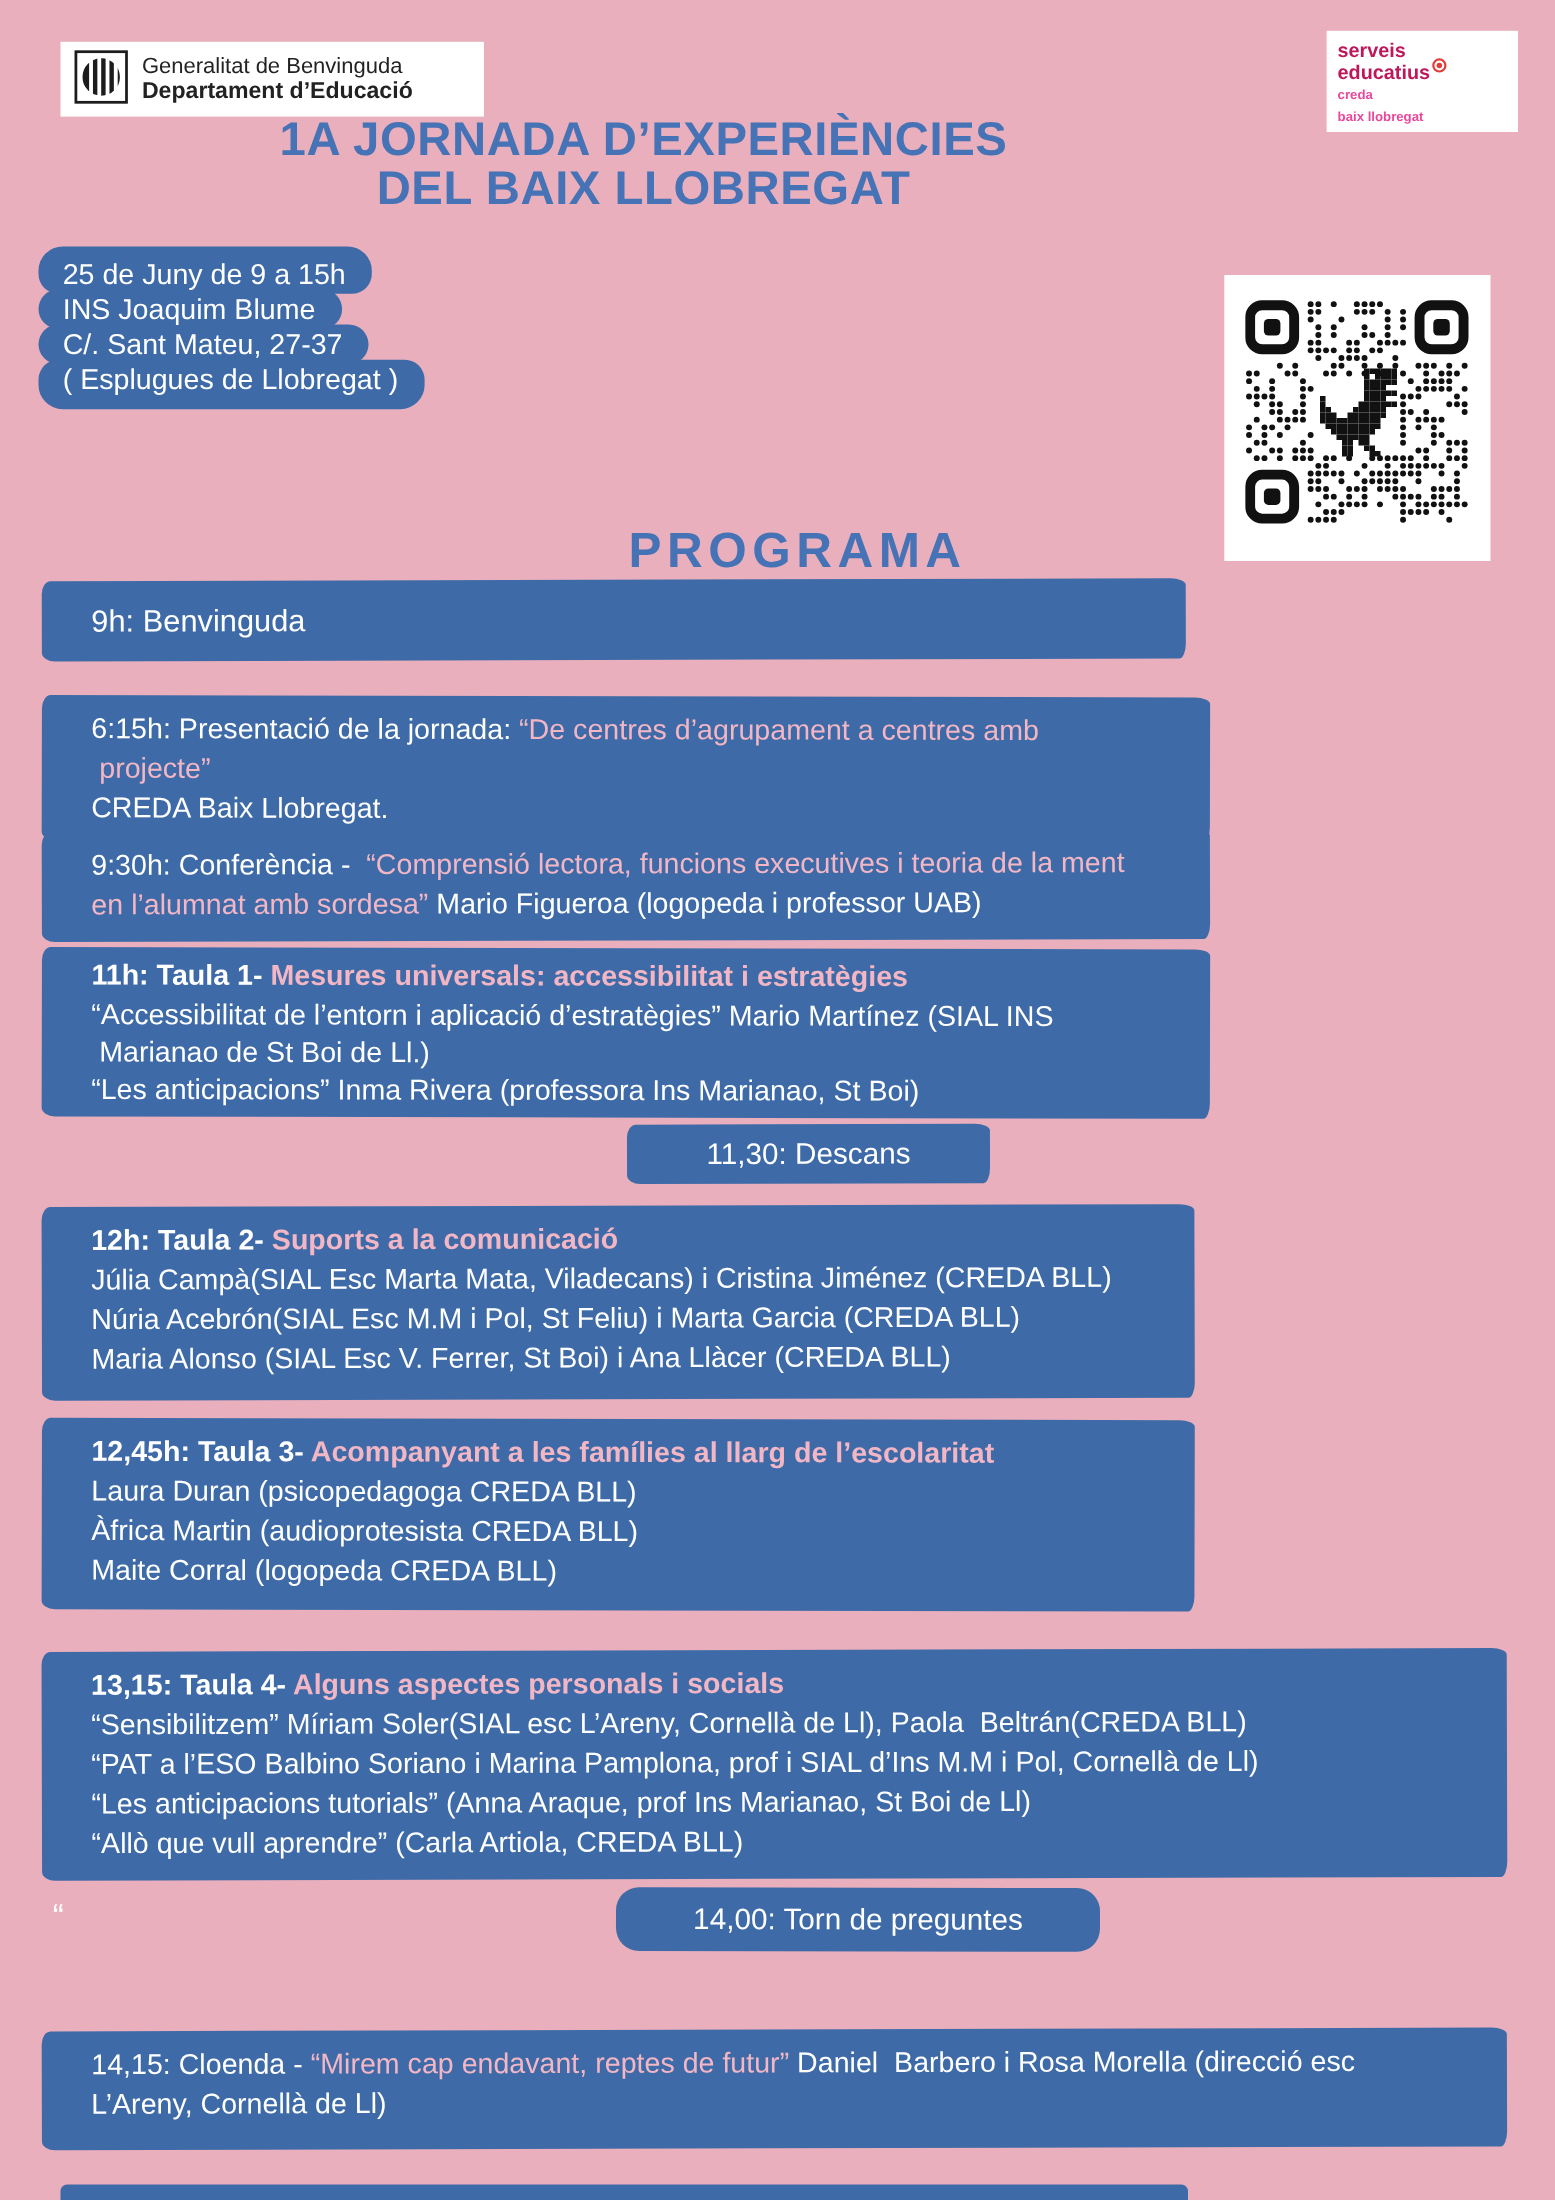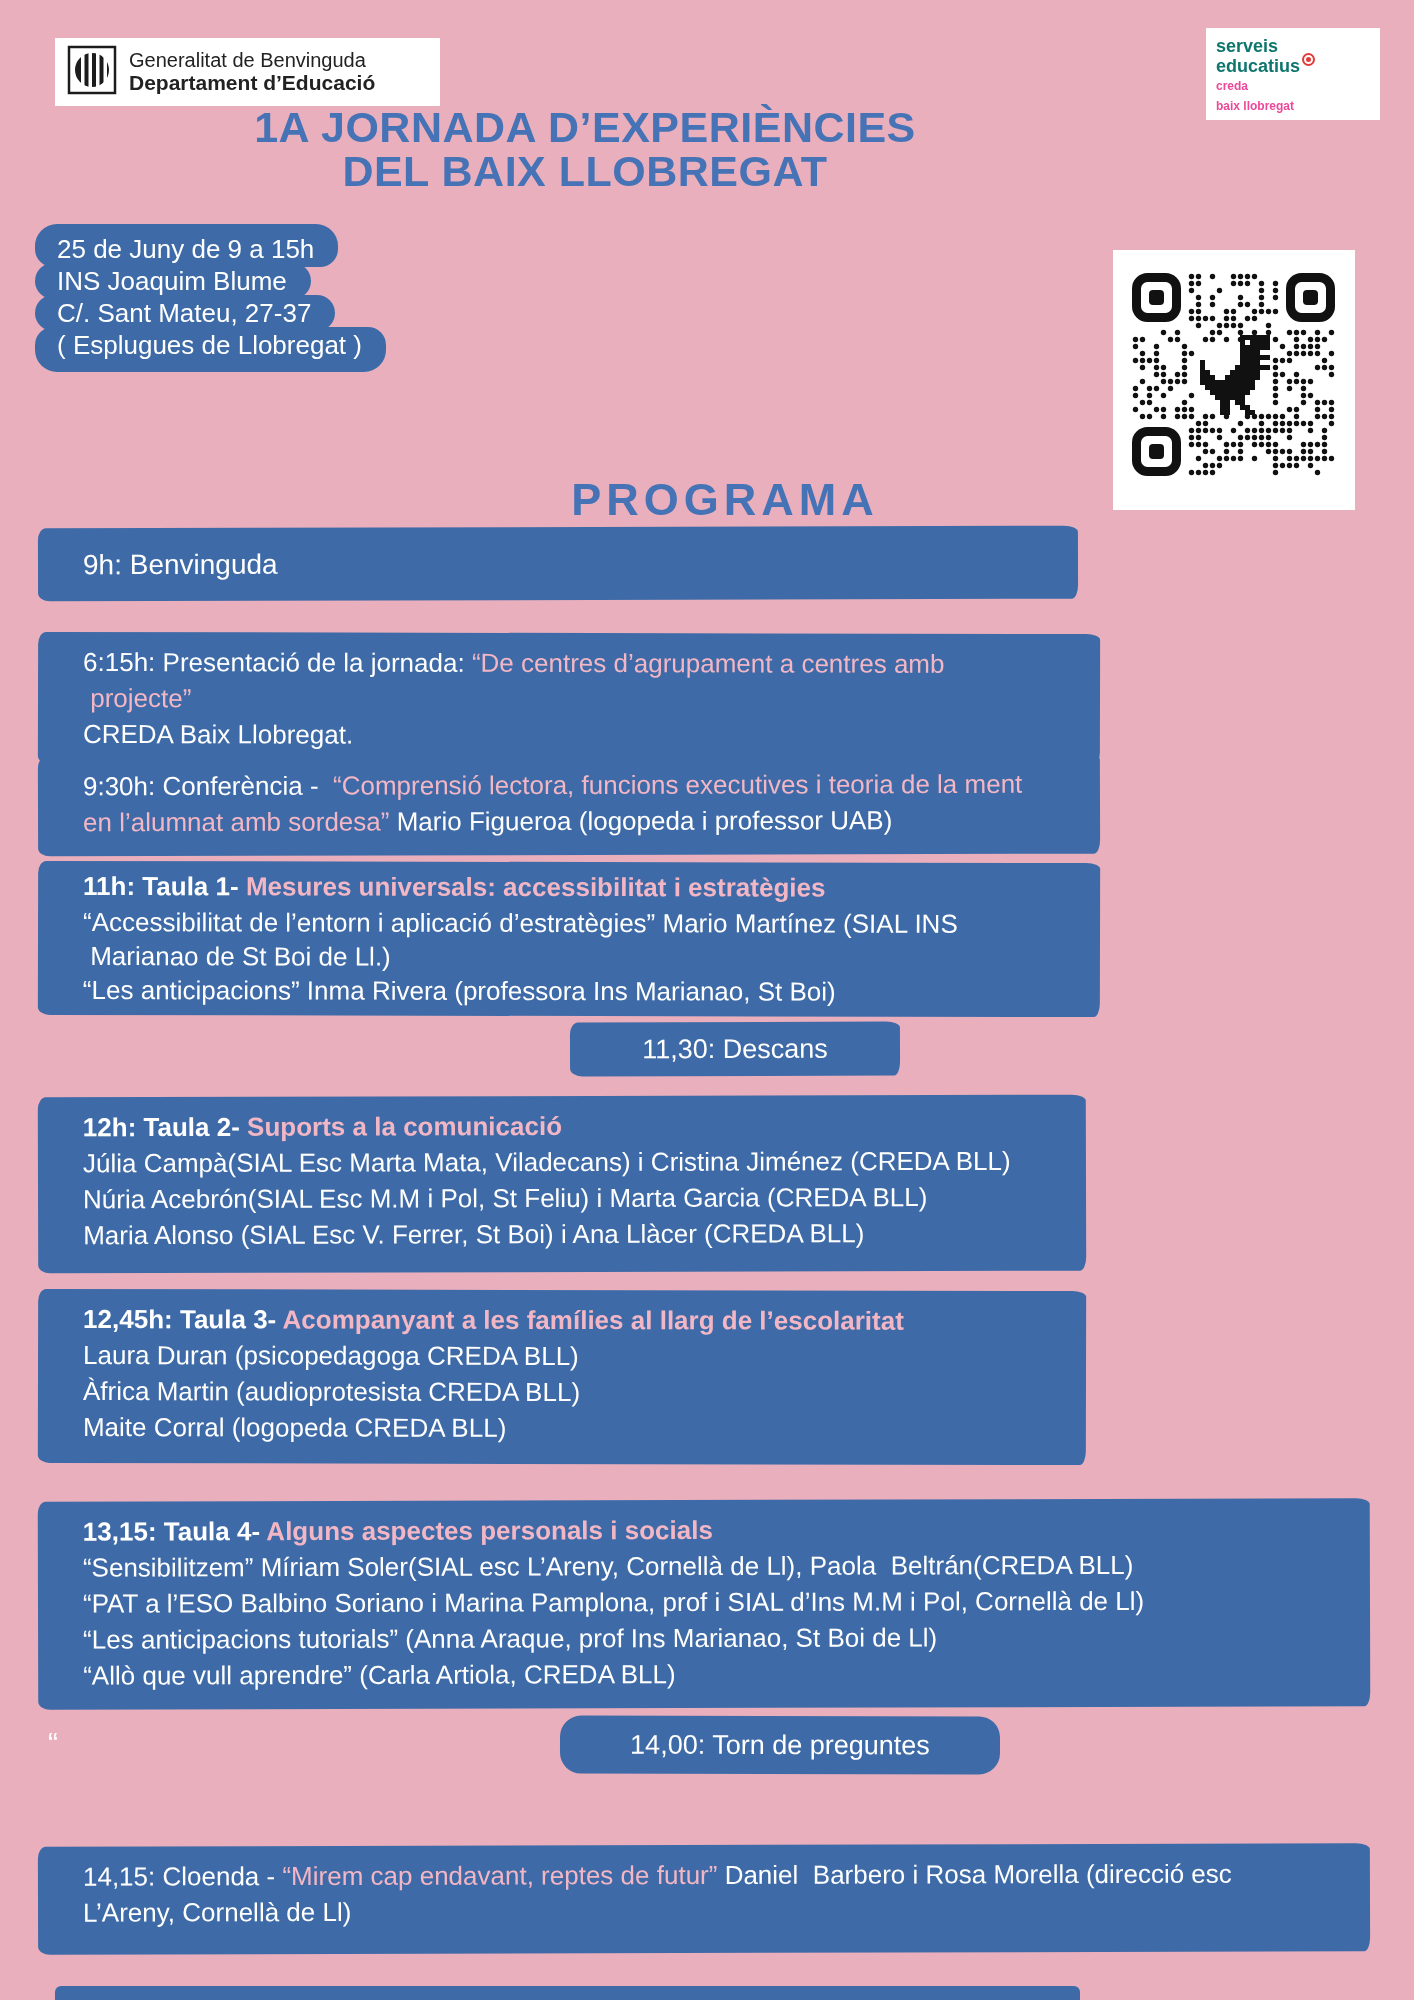--- a/index.html
+++ b/index.html
@@ -7,21 +7,21 @@
   .poster{position:relative;width:1414px;height:2000px;background:#EAAFBC;overflow:hidden;}
 
   
   .logo-gencat{position:absolute;left:55px;top:38px;width:385px;height:68px;background:#fff;
     display:flex;align-items:center;gap:12px;padding-left:12px;box-sizing:border-box;}
   .logo-gencat .txt{line-height:1.12;color:#222;}
   .logo-gencat .l1{font-size:20px;}
   .logo-gencat .l2{font-size:21px;font-weight:bold;}
   .logo-serveis{position:absolute;left:1206px;top:28px;width:174px;height:92px;background:#fff;
     padding:8px 10px;box-sizing:border-box;line-height:20px;}
-  .logo-serveis .blk{font-size:18px;font-weight:bold;color:#0f766e;}
+  .logo-serveis .blk{font-size:18px;font-weight:bold;color:#be185d;}
   .logo-serveis .blu{font-size:12px;font-weight:bold;color:#ec4899;}
   .reg-dot{display:inline-block;width:9px;height:9px;border:2px solid #E23C39;border-radius:50%;
     position:relative;top:-6px;margin-left:2px;}
   .reg-dot::after{content:"";position:absolute;left:2px;top:2px;width:5px;height:5px;background:#E23C39;border-radius:50%;}
 
   
   .event-title{position:absolute;left:40px;top:106px;width:1090px;text-align:center;
     color:#4573B5;font-weight:700;font-size:43px;line-height:1.02;letter-spacing:.5px;}
 
   

